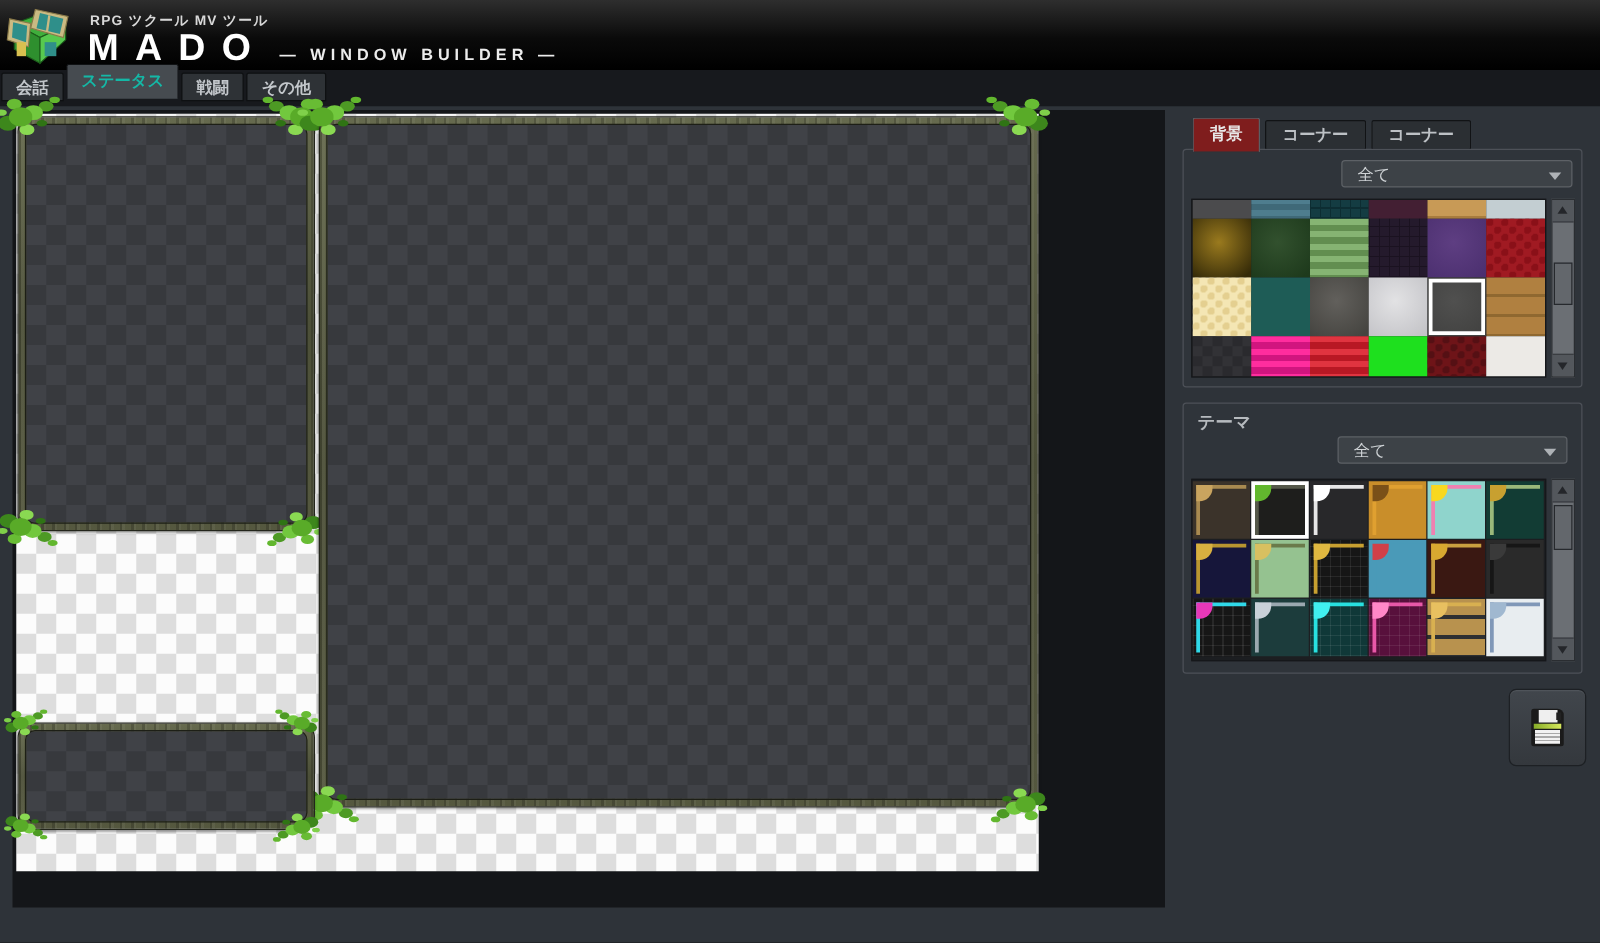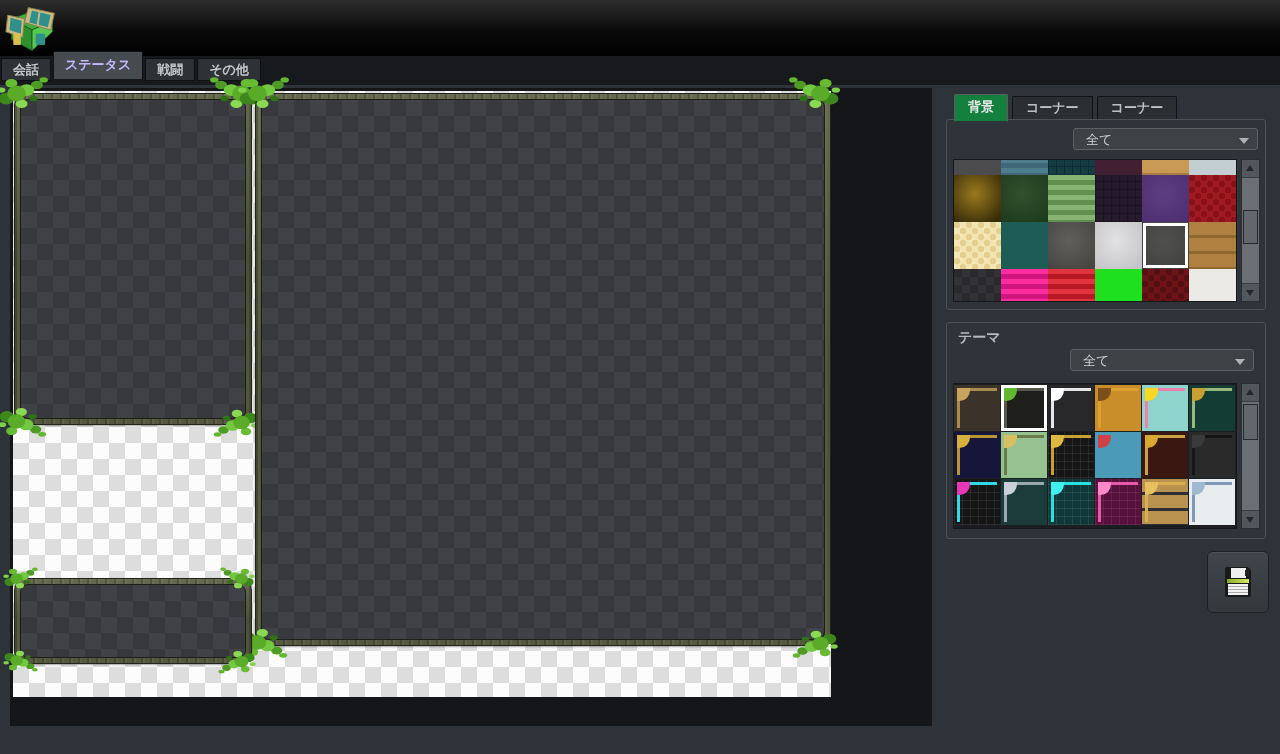--- a/index.html
+++ b/index.html
@@ -16,21 +16,21 @@
   .title-block{display:flex;flex-direction:column;margin-top:2px;}
   .app-subtitle{color:#d8d8d8;font-size:11px;font-weight:bold;letter-spacing:1px;margin:3px 0 1px 2px;}
   .title-row{display:flex;align-items:baseline;}
   .app-title{color:#fff;font-size:30px;font-weight:bold;letter-spacing:13px;line-height:28px;}
   .app-tagline{color:#ececec;font-size:13px;font-weight:bold;letter-spacing:4px;margin-left:10px;}
   
   .tabstrip{position:absolute;left:0;top:56px;width:1280px;height:29px;background:#17191d;
     display:flex;align-items:center;}
   .mtab{height:21px;line-height:21px;padding:0 11px;margin:0 1px 3px 1px;font-size:13px;font-weight:bold;
     color:#c3c7cb;background:#2e3236;border:1px solid #0e1012;border-radius:2px 2px 0 0;}
-  .mtab.active{height:27px;line-height:26px;margin-bottom:12px;background:#464b50;color:#c4b5fd;
+  .mtab.active{height:27px;line-height:26px;margin-bottom:12px;background:#464b50;color:#14b8a6;
     border-color:#101214;border-bottom:none;}
   
   .canvas-panel{position:absolute;left:10px;top:88px;width:922px;height:638px;background:#141619;}
   .checker{position:absolute;left:3px;top:3px;width:818px;height:606px;
     background:conic-gradient(#fcfcfc 0 25%,#dddddd 0 50%,#fcfcfc 0 75%,#dddddd 0) 0 0/32px 32px;}
   .gamewin{position:absolute;border-radius:12px;
     background:
       repeating-linear-gradient(90deg,rgba(0,0,0,.18) 0 2px,rgba(255,255,255,.05) 2px 4px,transparent 4px 9px),
       linear-gradient(180deg,#666a4e 0%,#4c4f38 50%,#55583f 100%);
     border:1px solid #22241а;
@@ -56,21 +56,21 @@
   .small .tr{transform:scale(1.15) scaleX(-1);}
   .small .bl{transform:scale(1.15) scaleY(-1);}
   .small .br{transform:scale(1.25) rotate(180deg);}
   
   .groupbox{position:absolute;background:#2f343a;border:1px solid #4d5158;border-radius:3px;}
   .box-textures{left:946px;top:119px;width:318px;height:189px;}
   .box-theme{left:946px;top:322px;width:318px;height:215px;}
   .ttabs{position:absolute;left:952px;top:94px;height:26px;display:flex;z-index:2;}
   .ttab{height:22px;line-height:22px;margin:2px 2px 0 2px;padding:0 13px;font-size:13px;font-weight:bold;
     color:#bdc1c5;background:#2b2f33;border:1px solid #111315;border-bottom:none;border-radius:2px 2px 0 0;}
-  .ttab.active{height:26px;line-height:24px;margin-top:0;background:#15803d;color:#e8e8e8;
+  .ttab.active{height:26px;line-height:24px;margin-top:0;background:#7f1d1d;color:#e8e8e8;
     border-color:#5a5e63;border-bottom:1px solid #2f343a;}
   .dropdown{position:absolute;height:22px;background:#3d4247;border:1px solid #5d6166;border-radius:3px;
     color:#cfd3d6;font-size:13px;line-height:22px;padding-left:12px;box-sizing:border-box;}
   .dropdown .arrow{position:absolute;right:8px;top:9px;width:0;height:0;
     border-left:5px solid transparent;border-right:5px solid transparent;border-top:6px solid #aeb2b6;}
   .dd-bg{left:126px;top:8px;width:185px;}
   .dd-theme{left:123px;top:26px;width:184px;}
   .theme-label{position:absolute;left:11px;top:6px;color:#b6babe;font-size:14px;font-weight:bold;}
   
   .grid-viewport{position:absolute;overflow:hidden;background:#1c1e21;border:1px solid #15171a;box-sizing:border-box;}
@@ -116,20 +116,27 @@
     <polygon points="8,14 30,26 30,48 8,36" fill="#2e8f2e" stroke="#1d5e1b" stroke-width="1"></polygon>
     <polygon points="52,16 30,26 30,48 52,28" fill="#57c94f" stroke="#1d5e1b" stroke-width="1"></polygon>
     <polygon points="26,2 54,8 50,26 22,18" fill="#caba82" stroke="#8a7a4a" stroke-width="1"></polygon>
     <polygon points="30,5 50,10 47,23 27,18" fill="#2f8f8a"></polygon>
     <line x1="38" y1="7" x2="36" y2="21" stroke="#caba82" stroke-width="2"></line>
     <polygon points="4,10 22,14 20,34 2,28" fill="#caba82" stroke="#8a7a4a" stroke-width="1"></polygon>
     <polygon points="7,13 19,16 18,30 6,26" fill="#2f8f8a"></polygon>
     <rect x="10" y="30" width="8" height="12" fill="#d8c050"></rect>
     <rect x="34" y="30" width="10" height="12" fill="#2f8f8a"></rect>
   </svg>
+  <div class="title-block">
+    <div class="app-subtitle">RPG ツクール MV ツール</div>
+    <div class="title-row">
+      <span class="app-title">MADO</span>
+      <span class="app-tagline">— WINDOW BUILDER —</span>
+    </div>
+  </div>
 </div>
 
 <div class="tabstrip" id="main-tabs">
     <div class="mtab">会話</div>
     <div class="mtab active">ステータス</div>
     <div class="mtab">戦闘</div>
     <div class="mtab">その他</div>
   </div>
 
 <div class="canvas-panel">

